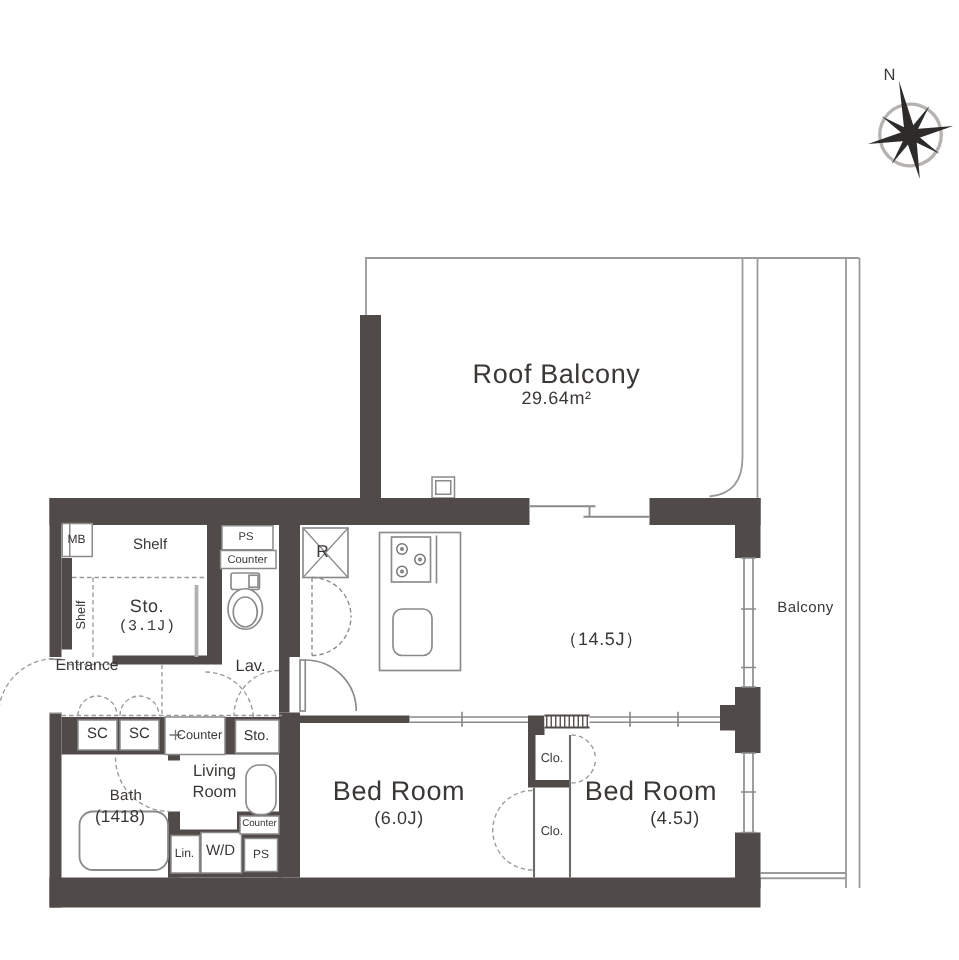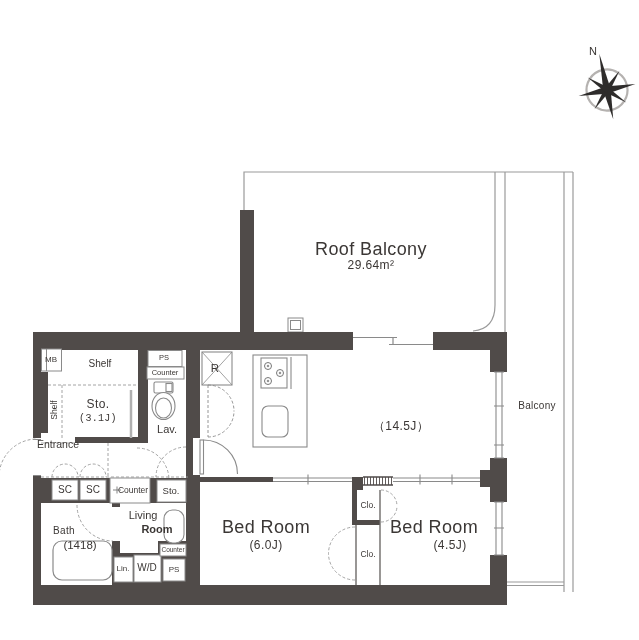--- a/index.html
+++ b/index.html
@@ -192,34 +192,34 @@
   </svg>
 
   <div class="lbl s13" style="left:371px;top:249px;">Roof Balcony</div>
   <div class="lbl s125" style="left:371px;top:265px;">29.64m²</div>
   <div class="lbl s125" style="left:401px;top:426px;">（14.5J）</div>
   <div class="lbl s12" style="left:537px;top:406px;">Balcony</div>
   <div class="lbl s13" style="left:266px;top:527px;">Bed Room</div>
   <div class="lbl s125" style="left:266px;top:545px;text-align:center;">(6.0J)</div>
   <div class="lbl s13" style="left:434px;top:527px;">Bed Room</div>
   <div class="lbl s125" style="left:434px;top:545px;padding-left:32px;">(4.5J)</div>
-  <div class="lbl s12" style="left:64px;top:531px;">Bath</div>
+  <div class="lbl s12" style="left:84px;top:531px;">Bath</div>
   <div class="lbl s115" style="left:80px;top:546px;">(1418)</div>
   <div class="lbl s11" style="left:143px;top:515px;">Living</div>
-  <div class="lbl s11" style="left:157px;top:529px;font-weight:bold;">Room</div>
+  <div class="lbl s11" style="left:143px;top:529px;">Room</div>
   <div class="lbl s125" style="left:98px;top:404px;">Sto.</div>
   <div class="lbl s12" style="left:98px;top:419px;font-family:Liberation Mono, monospace;">(3.1J)</div>
   <div class="lbl s105" style="left:58px;top:444px;">Entrance</div>
 
   <div class="lbl s8" style="left:51px;top:360px;">MB</div>
   <div class="lbl s10" style="left:100px;top:364px;">Shelf</div>
   <div class="lbl s85 rot" style="left:54px;top:410px;">Shelf</div>
   <div class="lbl s75" style="left:164px;top:358px;">PS</div>
   <div class="lbl s75" style="left:165px;top:373px;">Counter</div>
-  <div class="lbl s11" style="left:167px;top:429px;">Lav.</div>
+  <div class="lbl s11" style="left:167px;top:445px;">Lav.</div>
   <div class="lbl s115" style="left:215px;top:369px;">R</div>
   <div class="lbl s10" style="left:65px;top:490px;">SC</div>
   <div class="lbl s10" style="left:93px;top:490px;">SC</div>
   <div class="lbl s85" style="left:133px;top:490px;">Counter</div>
   <div class="lbl s95" style="left:171px;top:491px;">Sto.</div>
   <div class="lbl s8" style="left:123px;top:569px;">Lin.</div>
   <div class="lbl s10" style="left:147px;top:568px;">W/D</div>
   <div class="lbl s65" style="left:173px;top:550px;">Counter</div>
   <div class="lbl s8" style="left:174px;top:570px;">PS</div>
   <div class="lbl s85" style="left:368px;top:505px;">Clo.</div>

